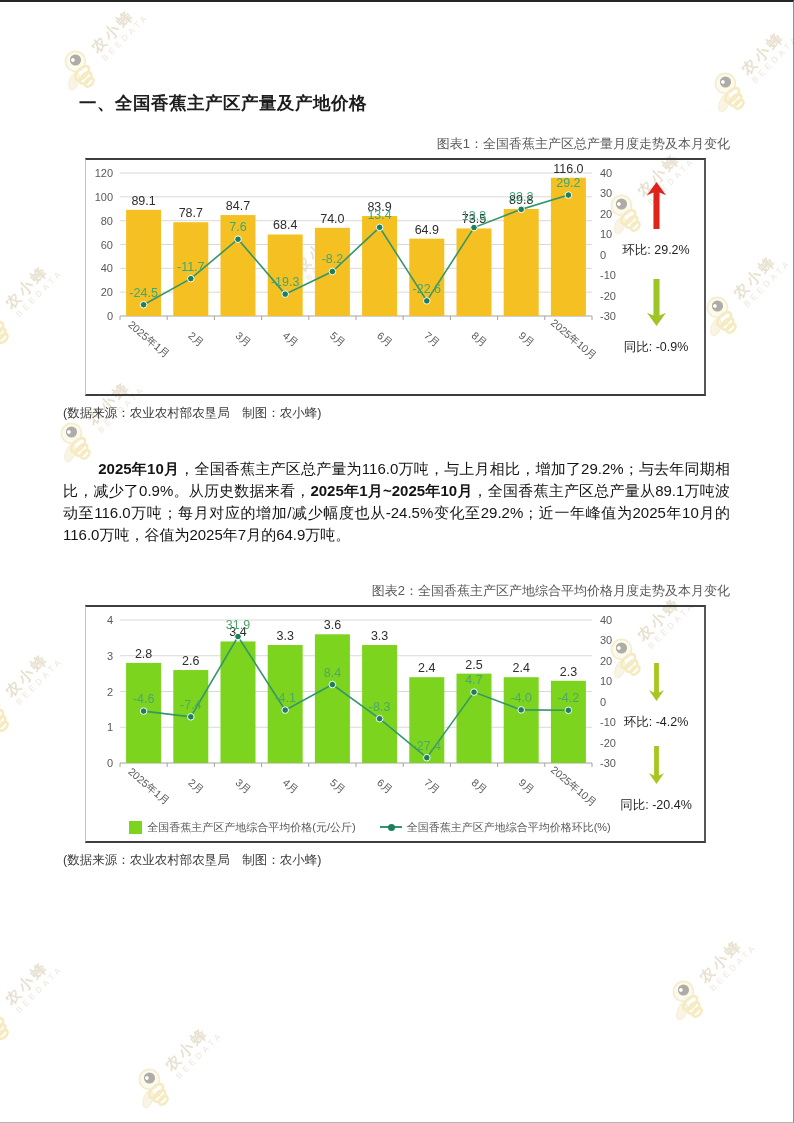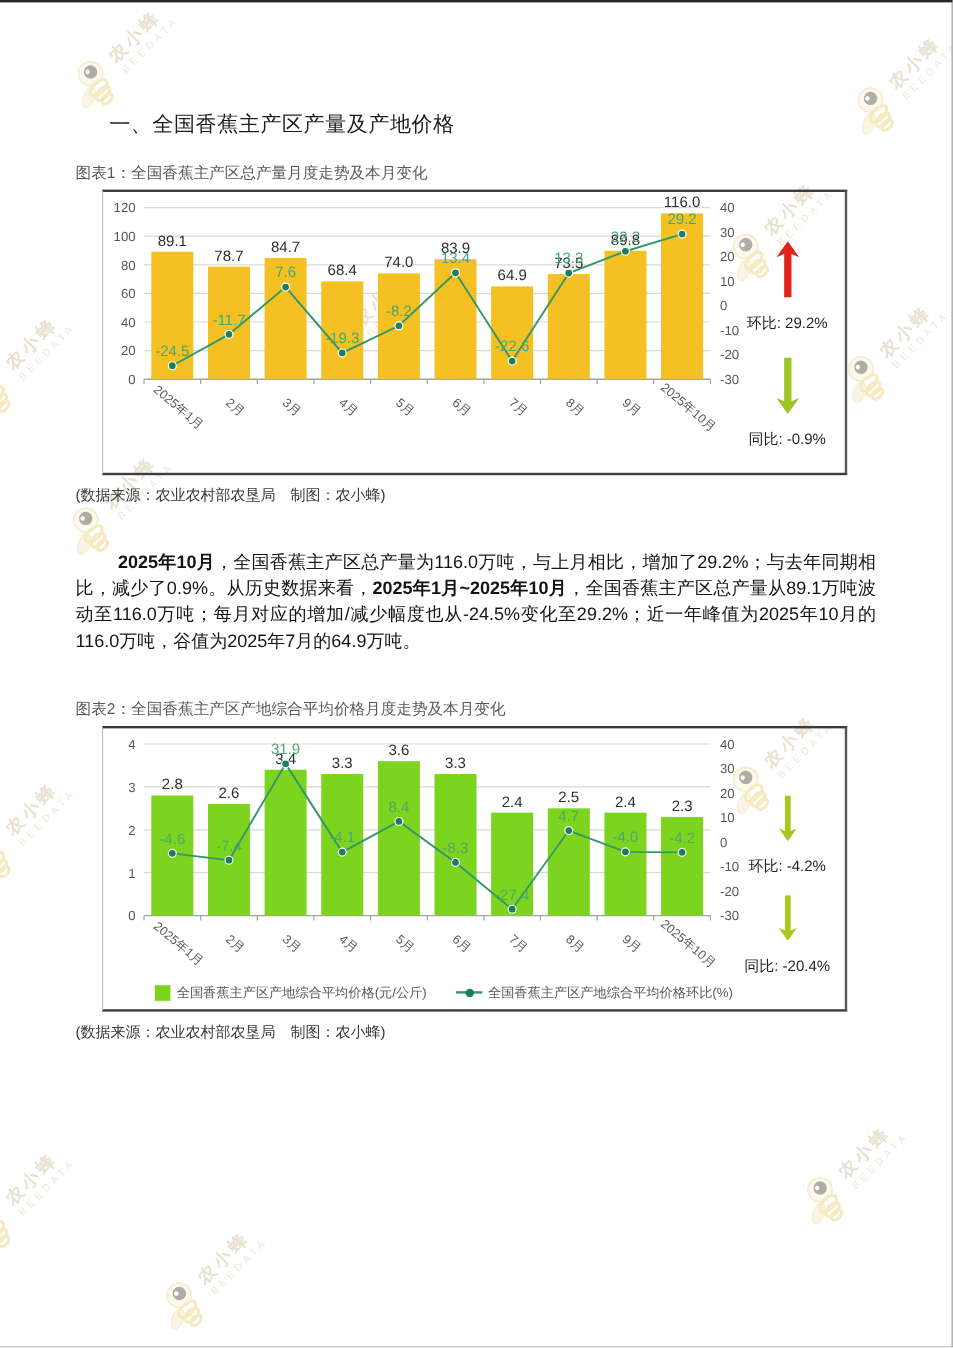--- a/index.html
+++ b/index.html
@@ -1,30 +1,30 @@
 <!DOCTYPE html>
 <html><head>
 <meta charset="utf-8">
 <style>
   html,body{margin:0;padding:0;background:#e8e8e8;}
   .page{position:relative;width:794px;height:1123px;background:#ffffff;margin:0 auto;
     border-top:2px solid #262626;border-right:1px solid #8f8f8f;border-bottom:1px solid #b3b3b3;
     box-sizing:border-box;font-family:"Liberation Sans",sans-serif;overflow:hidden;}
   .content{position:relative;z-index:1;padding:0 63px 0 63px;}
-  .heading{margin:89px 0 0 28px;font-size:17.5px;font-weight:normal;color:#1d1d1d;letter-spacing:.5px;}
-  .chart-title{margin-top:20px;text-align:left;font-size:13px;color:#595959;}
+  .heading{margin:89px 0 0 16px;font-size:17.5px;font-weight:bold;color:#1d1d1d;letter-spacing:.5px;}
+  .chart-title{margin-top:20px;text-align:right;font-size:13px;color:#595959;}
   .chart-wrap{position:relative;margin:5px 0 0 22px;width:621px;height:238px;box-sizing:border-box;
     border-top:2px solid #3d3d3d;border-bottom:2px solid #3d3d3d;border-left:1px solid #c4c4c4;border-right:2px solid #565656;
     background:transparent;}
   svg.chart{position:absolute;left:0;top:0;display:block;}
   .anno{position:absolute;right:5px;top:0;width:86px;text-align:center;}
   .anno .arrow{display:block;margin:0 auto;}
   .anno .down{transform:scaleY(-1);}
   .anno-text{margin-top:13px;font-size:12.5px;color:#1f1f1f;white-space:nowrap;}
-  .a1{padding-top:41px;} .a1 .arrow{width:19px;height:47px;}
+  .a1{padding-top:22px;} .a1 .arrow{width:19px;height:47px;}
   .a1 .arrow2{margin-top:20px;}
   .a2{padding-top:56px;} .a2 .arrow{width:15px;height:38px;}
   .a2 .arrow2{margin-top:15px;}
   .legend{position:absolute;left:28px;width:512px;bottom:6px;display:flex;justify-content:center;gap:24px;
     font-size:11px;color:#595959;align-items:center;}
   .lg-item{display:flex;align-items:center;gap:5px;white-space:nowrap;}
   .sw{display:inline-block;width:13px;height:13px;}
   .lm{display:inline-block;width:22px;height:2px;position:relative;}
   .lm-dot{position:absolute;left:8px;top:-2.5px;width:7px;height:7px;border-radius:50%;}
   .caption{margin-top:9px;font-size:12.5px;color:#3a3a3a;}

